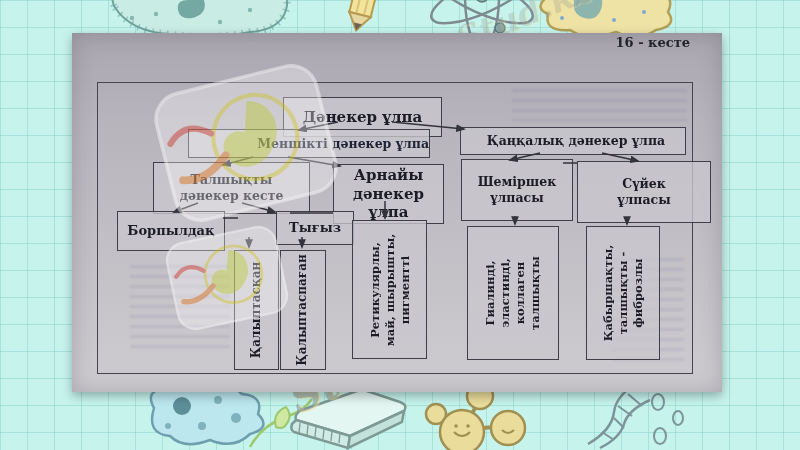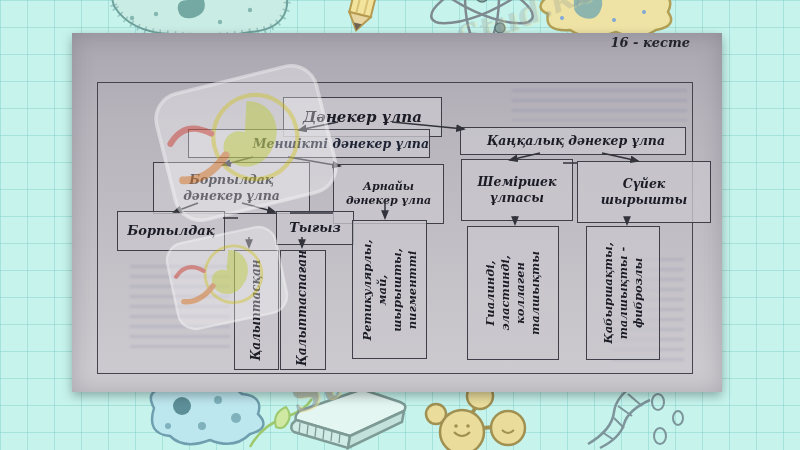--- a/index.html
+++ b/index.html
@@ -16,21 +16,20 @@
   .wm{
     position:absolute; z-index:2; font-weight:bold; font-style:italic;
     font-family:"DejaVu Serif","Liberation Serif",serif;
     color:rgba(125,136,150,.45); text-shadow:1.5px 1.5px 0 rgba(238,226,150,.55);
     white-space:nowrap; pointer-events:none;
   }
   .photo{
     position:absolute; z-index:10; left:72px; top:33px; width:650px; height:359px;
     background:linear-gradient(180deg,#a9a6b0 0%,#b7b4bc 25%,#c5c2c8 70%,#cfccd1 100%);
     box-shadow:0 4px 10px rgba(0,0,0,.3), inset 0 0 22px rgba(60,60,70,.25);
-    font-style:italic;
   }
   .bleed{position:absolute;z-index:1;opacity:.35;filter:blur(1.2px);
     background:repeating-linear-gradient(180deg, rgba(80,90,140,.35) 0 3px, transparent 3px 10px);}
   .outer-rect{position:absolute;z-index:2;border:1.5px solid #45454e;}
   .pagetitle{
     position:absolute;z-index:5;left:140px;top:15px;width:380px;text-align:center;
     font-size:15.5px;font-weight:bold;color:#191922;letter-spacing:.3px;
   }
   .tablelabel{
     position:absolute;z-index:5;right:32px;top:2px;font-size:13px;font-weight:bold;color:#23232b;
@@ -201,33 +200,33 @@
 
     <div class="node" style="left:116px;top:96px;width:240px;height:27px;font-size:12.5px;color:#1d2335;justify-content:flex-end;">
       <span>Меншікті дәнекер ұлпа</span>
     </div>
 
     <div class="node" style="left:388px;top:94px;width:218px;height:26px;font-size:12.5px;padding-left:6px;">
       <span>Қаңқалық дәнекер ұлпа</span>
     </div>
 
     <div class="node" style="left:81px;top:129px;width:135px;height:46px;font-size:12.5px;padding:2px 10px;">
-      <span>Борпылдақ дәнекер ұлпа</span>
-    </div>
-
-    <div class="node" style="left:261px;top:131px;width:101px;height:54px;font-size:11px;padding:2px 4px;">
+      <span>Талшықты дәнекер кесте</span>
+    </div>
+
+    <div class="node" style="left:261px;top:131px;width:101px;height:54px;font-size:15px;padding:2px 4px;">
       <span>Арнайы дәнекер ұлпа</span>
     </div>
 
     <div class="node" style="left:389px;top:126px;width:102px;height:56px;font-size:12.5px;padding:2px 4px;">
       <span>Шеміршек ұлпасы</span>
     </div>
 
     <div class="node" style="left:505px;top:128px;width:100px;height:56px;font-size:12.5px;padding:2px 16px;">
-      <span>Сүйек шырышты</span>
+      <span>Сүйек ұлпасы</span>
     </div>
 
     <div class="node" style="left:45px;top:178px;width:106px;height:38px;font-size:13px;">
       <span>Борпылдақ</span>
     </div>
 
     <div class="node" style="left:166px;top:178px;width:76px;height:32px;font-size:13px;margin-left:38px;">
       <span>Тығыз</span>
     </div>
 

